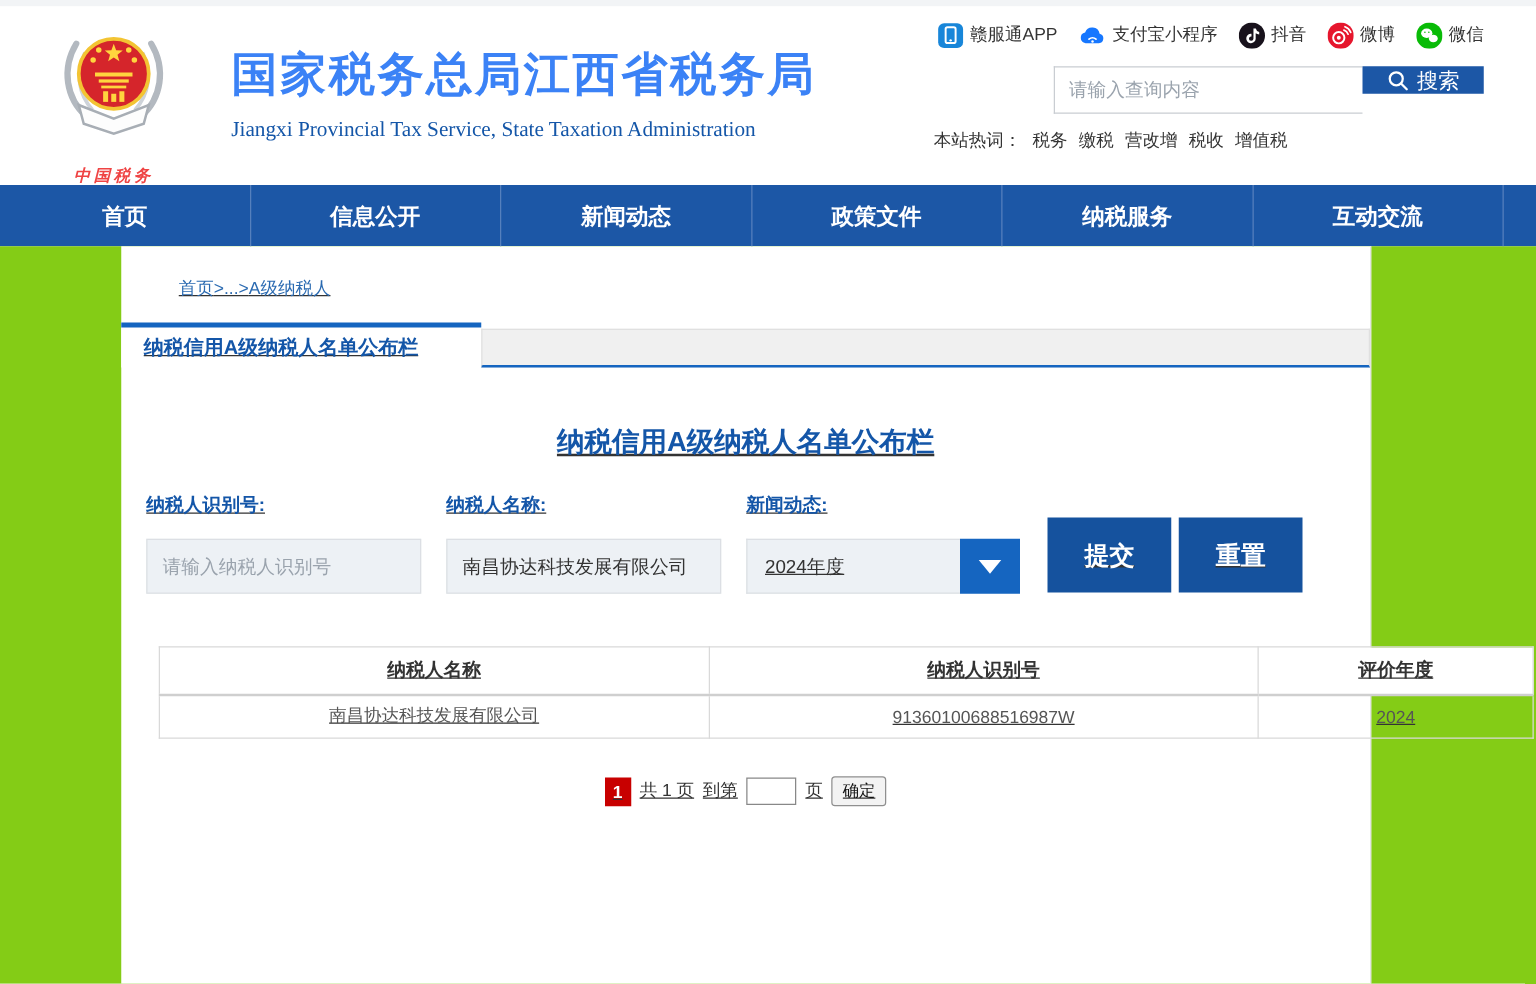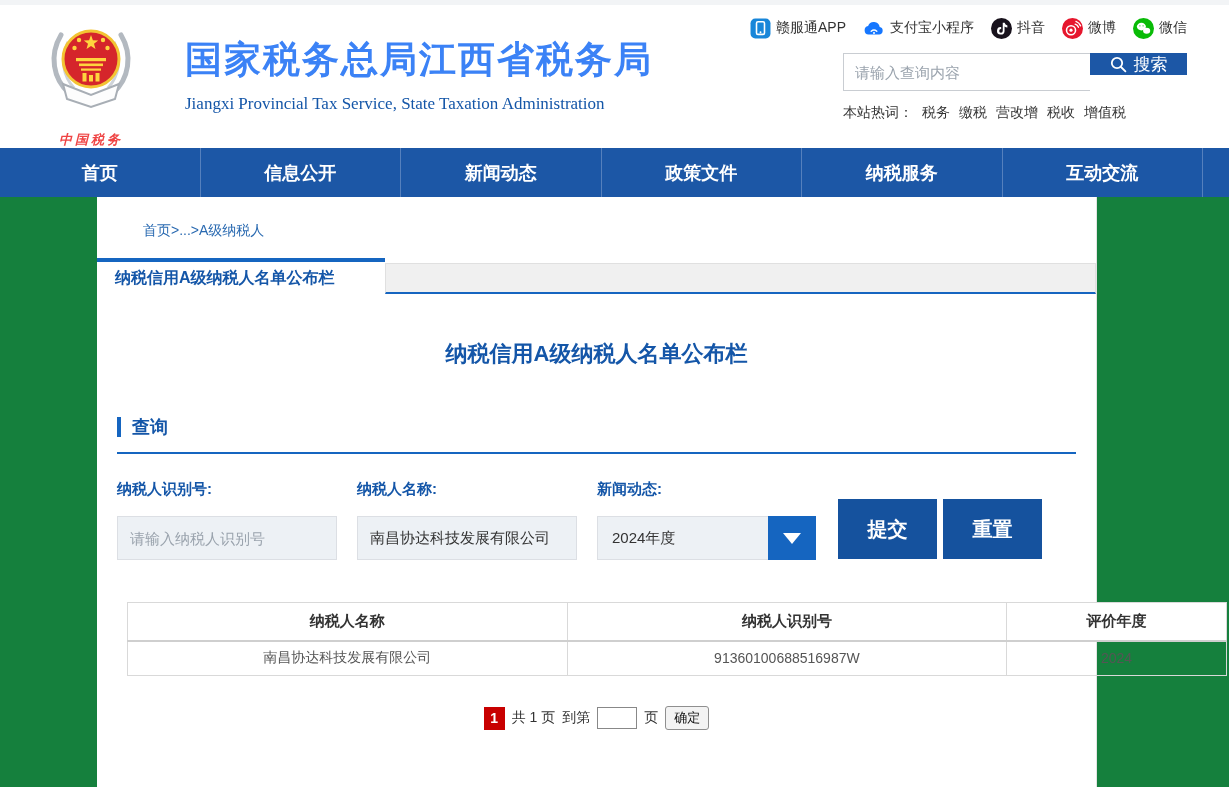--- a/index.html
+++ b/index.html
@@ -25,30 +25,30 @@
   .social-item { display:flex; align-items:center; gap:5px; font-size:14px; color:#333; cursor:pointer; white-space:nowrap; }
   .social-item svg { display:block; }
   .search-row { display:flex; margin-top:12px; margin-left:96px; }
   .search-input { flex:1; height:38px; border:1px solid #c9cdd2; border-right:none;
                   padding:0 11px; font-size:15px; color:#333; outline:none;
                   font-family:"Liberation Sans","DejaVu Sans",sans-serif; }
   .search-input::placeholder { color:#9aa3ad; }
   .search-btn { width:97px; height:22px; background:#1c57a6; color:#fff; border:none;
                 font-size:17px; display:flex; align-items:center; justify-content:center;
                 gap:7px; cursor:pointer; font-family:inherit; }
-  .hotwords { margin-top:13px; margin-left:96px; font-size:14px; color:#333; display:flex; gap:9px; white-space:nowrap; }
+  .hotwords { margin-top:13px; font-size:14px; color:#333; display:flex; gap:9px; white-space:nowrap; }
   .hotword { color:#333; cursor:pointer; }
   
   .nav { display:flex; height:49px; background:#1c57a6; }
   .nav-item { flex:1; display:flex; align-items:center; justify-content:center;
               color:#fff; font-size:18px; font-weight:bold; cursor:pointer; }
   .nav-item + .nav-item, .nav-sliver { border-left:1px solid #5580bd; }
   .nav-sliver { width:27px; flex:none; }
   
-  .main { min-height:590px; background:#15803d; }
+  .main { min-height:590px; background:#84cc16;text-decoration:underline; }
   .card { margin-left:97px; width:1000px; min-height:590px; background:#fff;
           border-right:1px solid #e3e3e3; padding-bottom:40px; }
   .breadcrumb { padding:25px 0 0 46px; height:38px; font-size:14px; color:#2a6ab1; }
   .breadcrumb span { cursor:default; }
   .crumb-link { cursor:pointer; }
   
   .tabrow { display:flex; height:36px; margin-top:23px; }
   .tab-active { width:288px; border-top:4px solid #1565c0; background:#fff;
                 display:flex; align-items:center; padding-left:18px;
                 font-size:16px; font-weight:bold; color:#1456a8; cursor:pointer; white-space:nowrap; }
@@ -216,26 +216,20 @@
       <span class="crumb-link">首页</span><span>&gt;...&gt;</span><span class="crumb-link">A级纳税人</span>
     </div>
 
     <div class="tabrow">
       <div class="tab-active">纳税信用A级纳税人名单公布栏</div>
       <div class="tab-rest"></div>
     </div>
 
     <div class="page-title">纳税信用A级纳税人名单公布栏</div>
 
-    <div class="section">
-      <div class="section-head">
-        <div class="section-bar"></div>
-        <div class="section-title">查询</div>
-      </div>
-    </div>
 
     <div class="form-row">
       <div class="field">
         <div class="field-label">纳税人识别号:</div>
         <input class="text-input" type="text" placeholder="请输入纳税人识别号" style="">
       </div>
       <div class="field">
         <div class="field-label">纳税人名称:</div>
         <input class="text-input" type="text" value="南昌协达科技发展有限公司" style="">
       </div>

